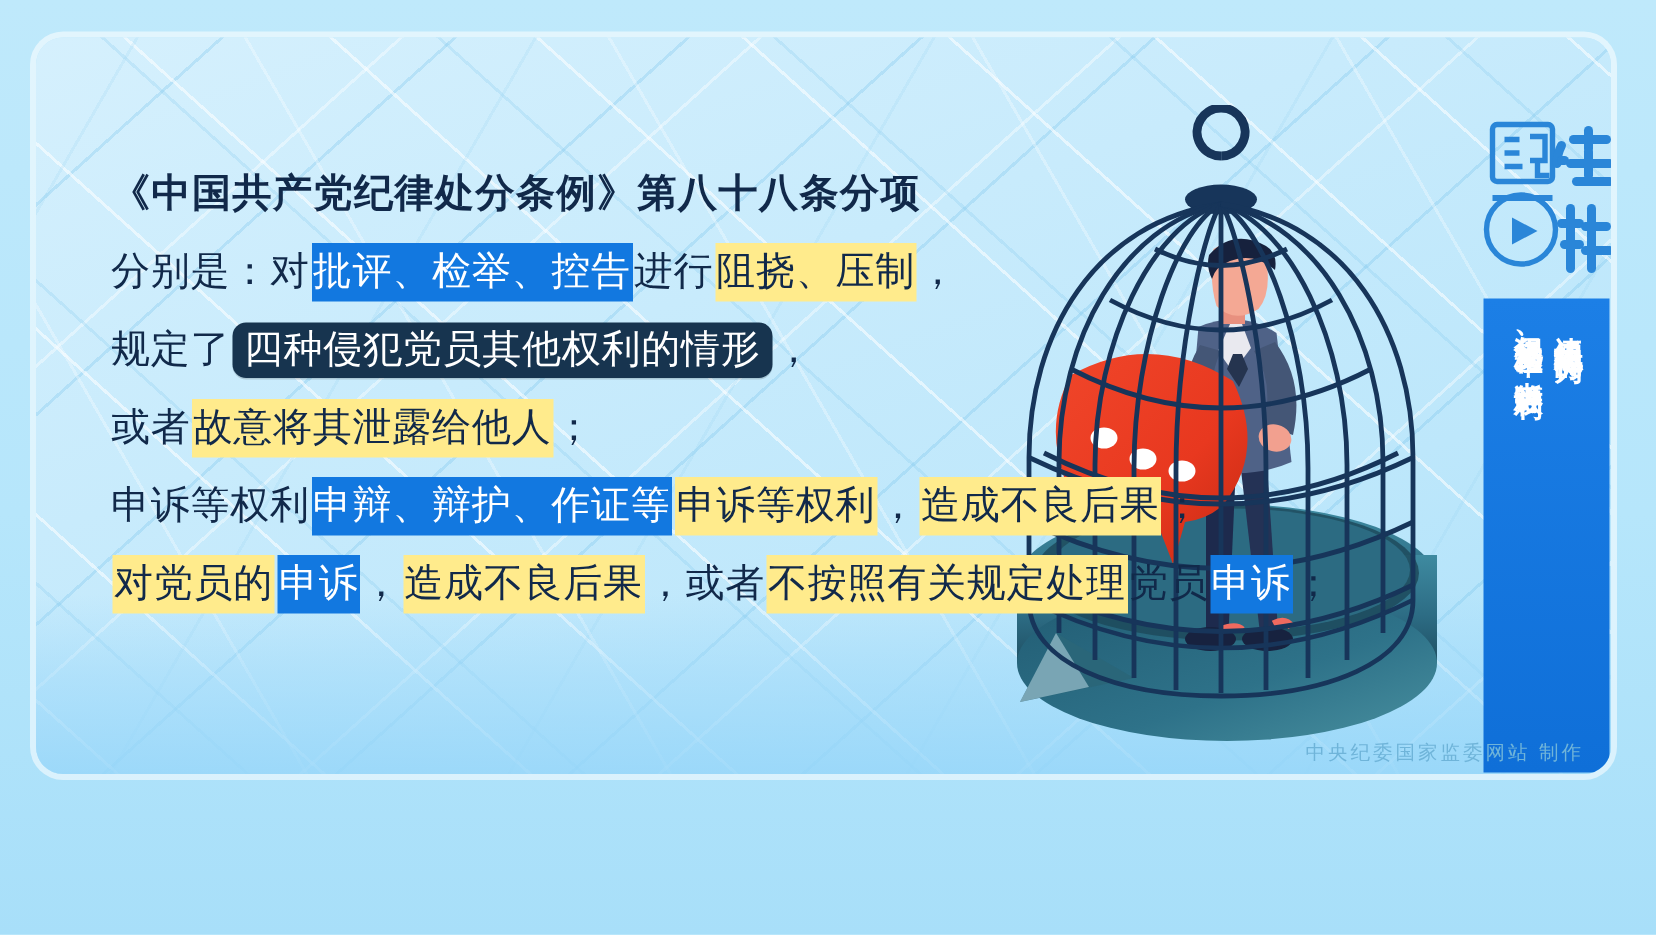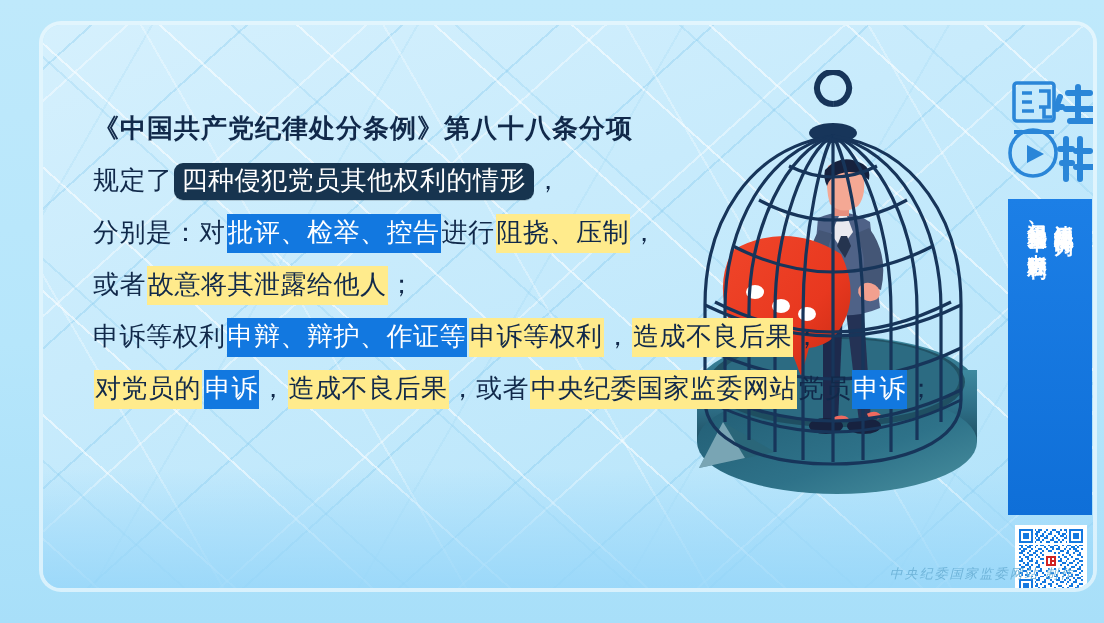--- a/index.html
+++ b/index.html
@@ -10,21 +10,21 @@
   }
   #stage{position:relative;width:1104px;height:623px;overflow:hidden;}
 
   
   .bg-outer{
     position:absolute;inset:0;
     background:linear-gradient(180deg,#bfe9fb 0%,#b6e6fb 55%,#a8dff9 100%);
   }
   
   .panel{
-    position:absolute;left:43px;top:25px;width:1050px;height:563px;
+    position:absolute;left:24px;top:25px;width:1050px;height:491px;
     border-radius:18px;
     background:linear-gradient(160deg,#d5f0fd 0%,#c8ebfc 38%,#bde7fb 70%,#ade1fa 100%);
     box-shadow:0 0 0 4px rgba(255,255,255,.55);
     overflow:hidden;
   }
   
   .hatch{
     position:absolute;inset:-40px;
     background-image:
       repeating-linear-gradient(42deg,  rgba(255,255,255,.55) 0 2px, rgba(255,255,255,0) 2px 92px),
@@ -82,21 +82,20 @@
   .qr{
     position:absolute;left:9px;top:452px;width:72px;height:72px;
     background:#fff;padding:4px;box-sizing:border-box;
   }
   .qr svg{display:block;}
 
   .credit{
     position:absolute;right:18px;bottom:5px;
     font-size:13px;color:#6fb4d9;letter-spacing:2px;
     font-family:"Liberation Sans","DejaVu Sans",sans-serif;
-    font-style:italic;
   }
 </style>
 </head>
 <body>
 
 <div id="stage">
 
   <div class="bg-outer"></div>
 
   <div class="panel">
@@ -196,25 +195,25 @@
           <path d="M42,320 q128,62 256,0"></path>
 
           <path d="M42,330 C42,372 100,394 170,394 C240,394 298,372 298,330"></path>
           <path d="M42,330 q128,64 256,0" stroke-width="3"></path>
         </g>
       </svg>
     </div>
 
     <div class="textblock" id="textblock">
         <div class="line title"><span>《中国共产党纪律处分条例》第八十八条分项</span></div>
+        <div class="line"><span>分别是：对</span><span class="hl-blue">批评、检举、控告</span><span>进行</span><span class="hl-yellow">阻挠、压制</span><span>，</span></div>
         <div class="line"><span>规定了</span><span class="hl-dark">四种侵犯党员其他权利的情形</span><span>，</span></div>
-        <div class="line"><span>分别是：对</span><span class="hl-blue">批评、检举、控告</span><span>进行</span><span class="hl-yellow">阻挠、压制</span><span>，</span></div>
         <div class="line"><span>或者</span><span class="hl-yellow">故意将其泄露给他人</span><span>；</span></div>
         <div class="line"><span>申诉等权利</span><span class="hl-blue">申辩、辩护、作证等</span><span class="hl-yellow">申诉等权利</span><span>，</span><span class="hl-yellow">造成不良后果</span><span>；</span></div>
-        <div class="line"><span class="hl-yellow">对党员的</span><span class="hl-blue">申诉</span><span>，</span><span class="hl-yellow">造成不良后果</span><span>，或者</span><span class="hl-yellow">中央纪委国家监委网站</span><span>党员</span><span class="hl-blue">申诉</span><span>；</span></div>
+        <div class="line"><span class="hl-yellow">对党员的</span><span class="hl-blue">申诉</span><span>，</span><span class="hl-yellow">造成不良后果</span><span>，或者</span><span class="hl-yellow">不按照有关规定处理</span><span>党员</span><span class="hl-blue">申诉</span><span>；</span></div>
       </div>
 
     <div class="rail">
 
       <div class="logo">
         <svg width="92" height="112" viewBox="0 0 92 112">
           <g stroke="#2a86d8" fill="none" stroke-width="3.6">
 
             <rect x="8" y="6" width="40" height="38" rx="3"></rect>
             <path d="M16,16 h10 M16,25 h10 M16,34 h12"></path>

